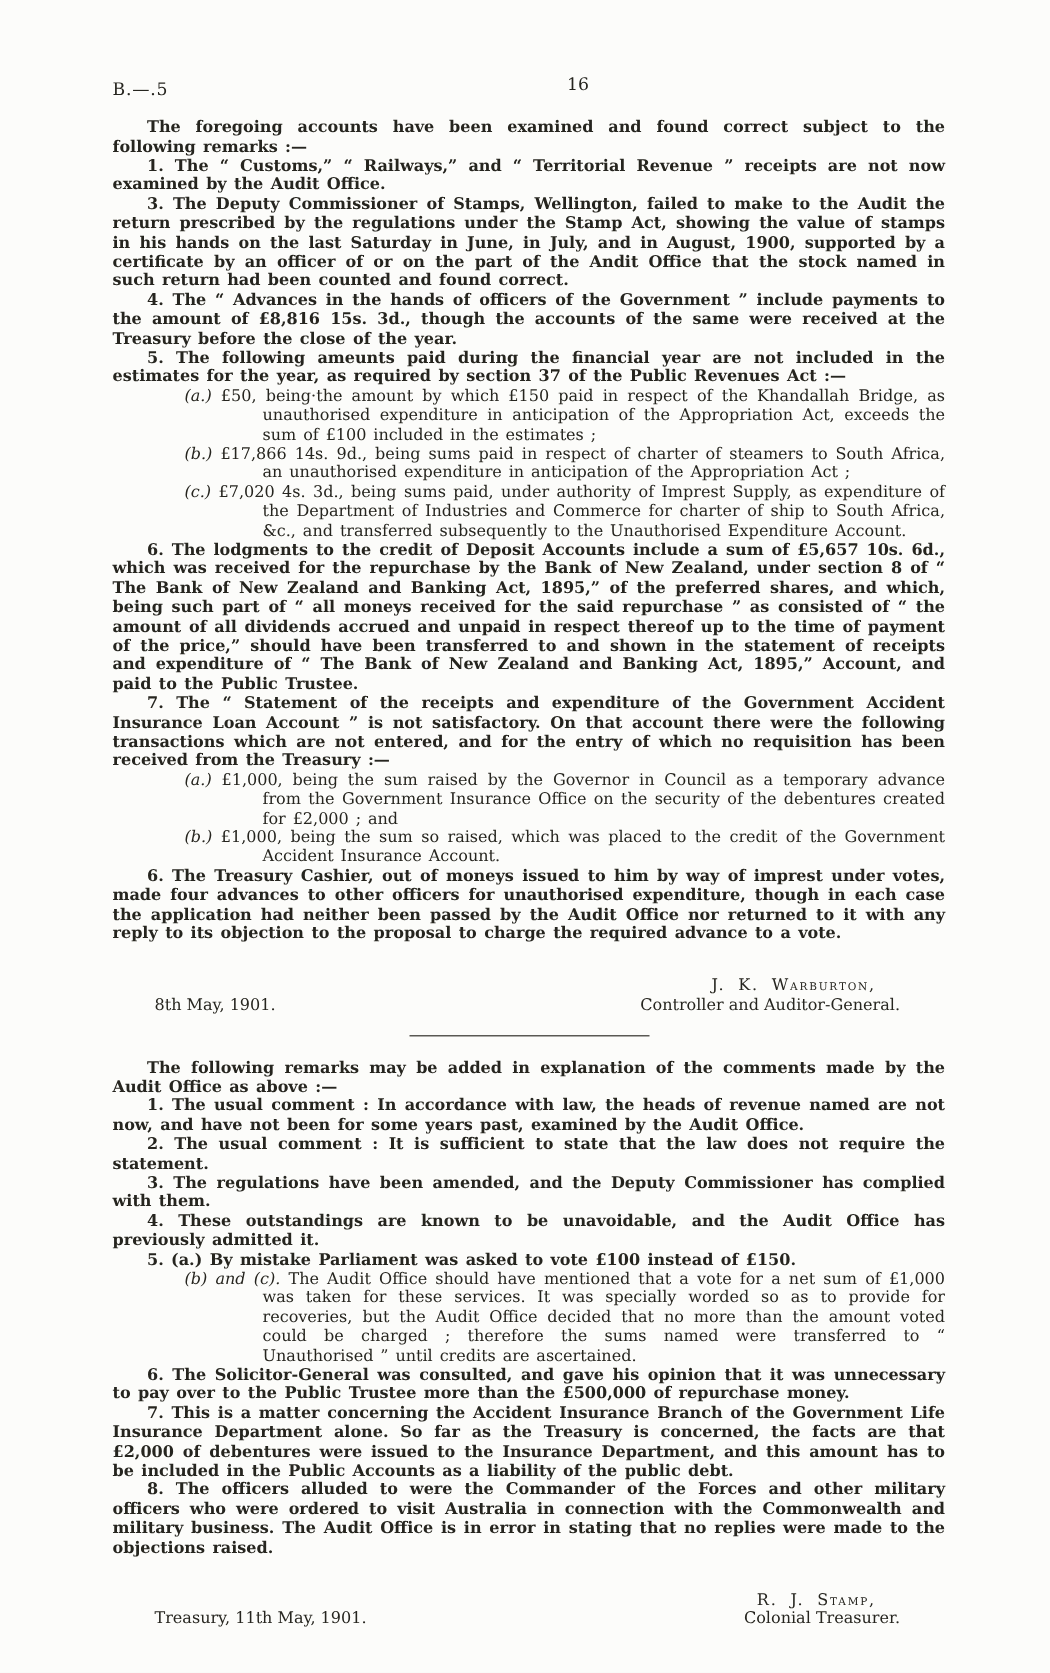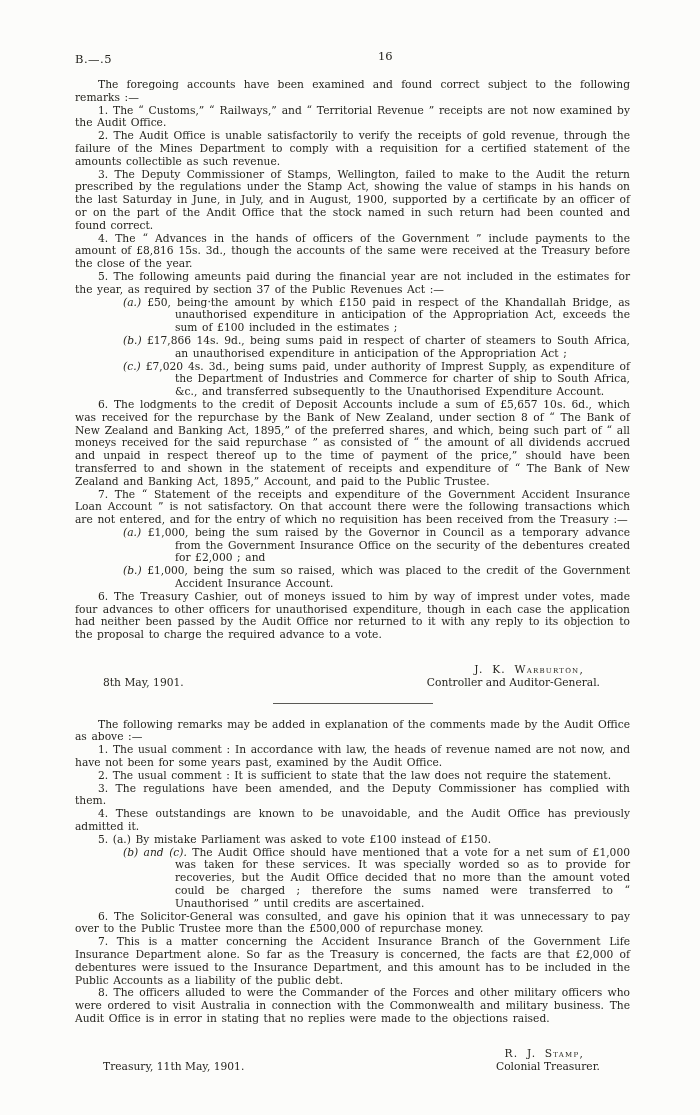--- a/index.html
+++ b/index.html
@@ -25,21 +25,21 @@
     margin-bottom: 15px;
     font-size: 11.5px;
   }
   .report-code { position: absolute; left: 0; top: 3px; letter-spacing: 0.5px; }
   .page-number { position: absolute; left: 303px; top: 0; }
   .para {
     margin: 0;
     text-align: justify;
     word-spacing: 1.2px;
   }
-  .para.body { text-indent: 23px; }
+  .para.body { text-indent: 23px; font-weight: bold; }
   .para.sub  { margin-left: 100px; text-indent: -52px; }
   .sub-label { font-style: italic; }
   .signature { margin-top: 1px; }
   .sig-name {
     text-align: right;
     padding-right: 46px;
     font-variant: small-caps;
     letter-spacing: 1.2px;
     word-spacing: 4px;
     margin-top: 22px;
@@ -61,21 +61,20 @@
 <div class="page">
 
   <div class="page-header">
     <span class="report-code">B.—.5</span>
     <span class="page-number">16</span>
   </div>
 
   <div>
       <p class="para body">The foregoing accounts have been examined and found correct subject to the following remarks :—</p>
       <p class="para body">1. The “ Customs,” “ Railways,” and “ Territorial Revenue ” receipts are not now examined by the Audit Office.</p>
-      <p class="para body">2. The Audit Office is unable satisfactorily to verify the receipts of gold revenue, through the failure of the Mines Department to comply with a requisition for a certified statement of the amounts collectible as such revenue.</p>
       <p class="para body">3. The Deputy Commissioner of Stamps, Wellington, failed to make to the Audit the return prescribed by the regulations under the Stamp Act, showing the value of stamps in his hands on the last Saturday in June, in July, and in August, 1900, supported by a certificate by an officer of or on the part of the Andit Office that the stock named in such return had been counted and found correct.</p>
       <p class="para body">4. The “ Advances in the hands of officers of the Government ” include payments to the amount of £8,816 15s. 3d., though the accounts of the same were received at the Treasury before the close of the year.</p>
       <p class="para body">5. The following ameunts paid during the financial year are not included in the estimates for the year, as required by section 37 of the Public Revenues Act :—</p>
       <p class="para sub"><span class="sub-label">(a.)</span> £50, being·the amount by which £150 paid in respect of the Khandallah Bridge, as unauthorised expenditure in anticipation of the Appropriation Act, exceeds the sum of £100 included in the estimates ;</p>
       <p class="para sub"><span class="sub-label">(b.)</span> £17,866 14s. 9d., being sums paid in respect of charter of steamers to South Africa, an unauthorised expenditure in anticipation of the Appropriation Act ;</p>
       <p class="para sub"><span class="sub-label">(c.)</span> £7,020 4s. 3d., being sums paid, under authority of Imprest Supply, as expenditure of the Department of Industries and Commerce for charter of ship to South Africa, &amp;c., and transferred subsequently to the Unauthorised Expenditure Account.</p>
       <p class="para body">6. The lodgments to the credit of Deposit Accounts include a sum of £5,657 10s. 6d., which was received for the repurchase by the Bank of New Zealand, under section 8 of “ The Bank of New Zealand and Banking Act, 1895,” of the preferred shares, and which, being such part of “ all moneys received for the said repurchase ” as consisted of “ the amount of all dividends accrued and unpaid in respect thereof up to the time of payment of the price,” should have been transferred to and shown in the statement of receipts and expenditure of “ The Bank of New Zealand and Banking Act, 1895,” Account, and paid to the Public Trustee.</p>
       <p class="para body">7. The “ Statement of the receipts and expenditure of the Government Accident Insurance Loan Account ” is not satisfactory.  On that account there were the following transactions which are not entered, and for the entry of which no requisition has been received from the Treasury :—</p>
       <p class="para sub"><span class="sub-label">(a.)</span> £1,000, being the sum raised by the Governor in Council as a temporary advance from the Government Insurance Office on the security of the debentures created for £2,000 ; and</p>
       <p class="para sub"><span class="sub-label">(b.)</span> £1,000, being the sum so raised, which was placed to the credit of the Government Accident Insurance Account.</p>

